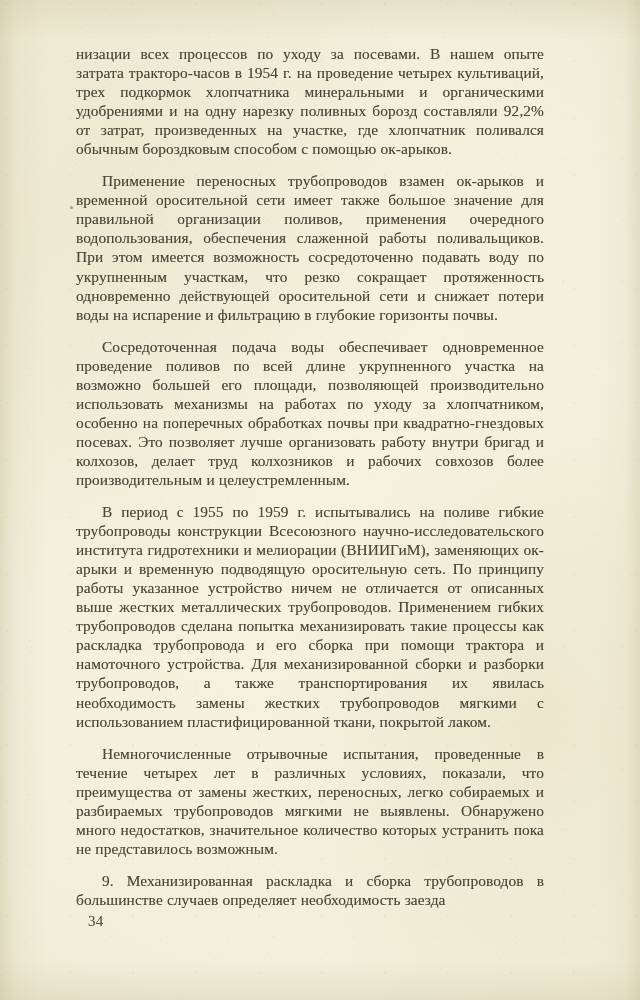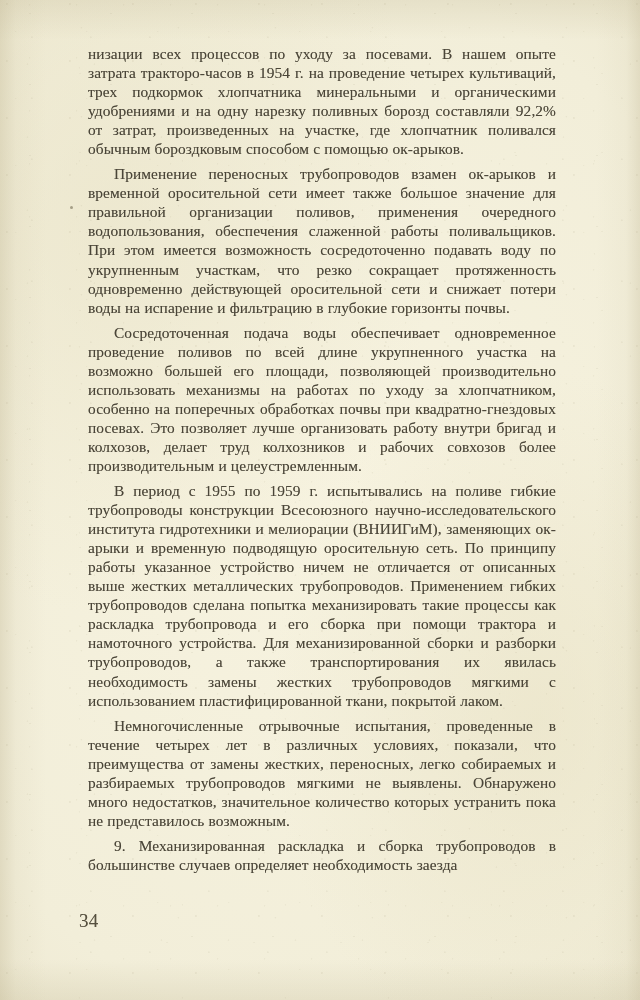--- a/index.html
+++ b/index.html
@@ -54,55 +54,55 @@
       radial-gradient(circle at 54% 61%, rgba(150,140,108,0.32) 0.6px, transparent 1.1px),
       radial-gradient(circle at 77% 73%, rgba(150,140,108,0.26) 0.5px, transparent 1.0px),
       radial-gradient(circle at 41% 88%, rgba(150,140,108,0.30) 0.6px, transparent 1.1px),
       radial-gradient(circle at 92% 93%, rgba(150,140,108,0.26) 0.5px, transparent 1.0px);
     background-size: 63px 57px, 81px 71px, 47px 53px, 97px 89px, 71px 67px, 59px 61px, 103px 93px, 67px 73px, 87px 79px;
   }
 
   
   #text-column {
     position: absolute;
-    left: 88px;
+    left: 76px;
     top: 44px;
     width: 468px;
   }
 
   p.para {
     margin: 0;
     color: #4a4538;
     font-size: 15.4px;
     line-height: 19.05px;
     text-align: justify;
     text-justify: inter-word;
     letter-spacing: 0.08px;
     word-spacing: 0.2px;
     text-shadow: 0 0 0.55px rgba(74,69,56,0.42);
   }
   p.para + p.para {
-    margin-top: 6px;
+    margin-top: 13px;
   }
   p.para .indent {
     display: inline-block;
     width: 26px;
   }
   
   p.para > span.body {
     display: inline;
   }
 
   
   #folio {
     position: absolute;
-    left: 79px;
+    left: 88px;
     top: 912px;
     color: #56503f;
-    font-size: 19px;
+    font-size: 15px;
     line-height: 18px;
     letter-spacing: 0.3px;
     text-shadow: 0 0 0.5px rgba(86,80,63,0.35);
   }
 
   
   #margin-speck {
     position: absolute;
     left: 70px;
     top: 206px;

